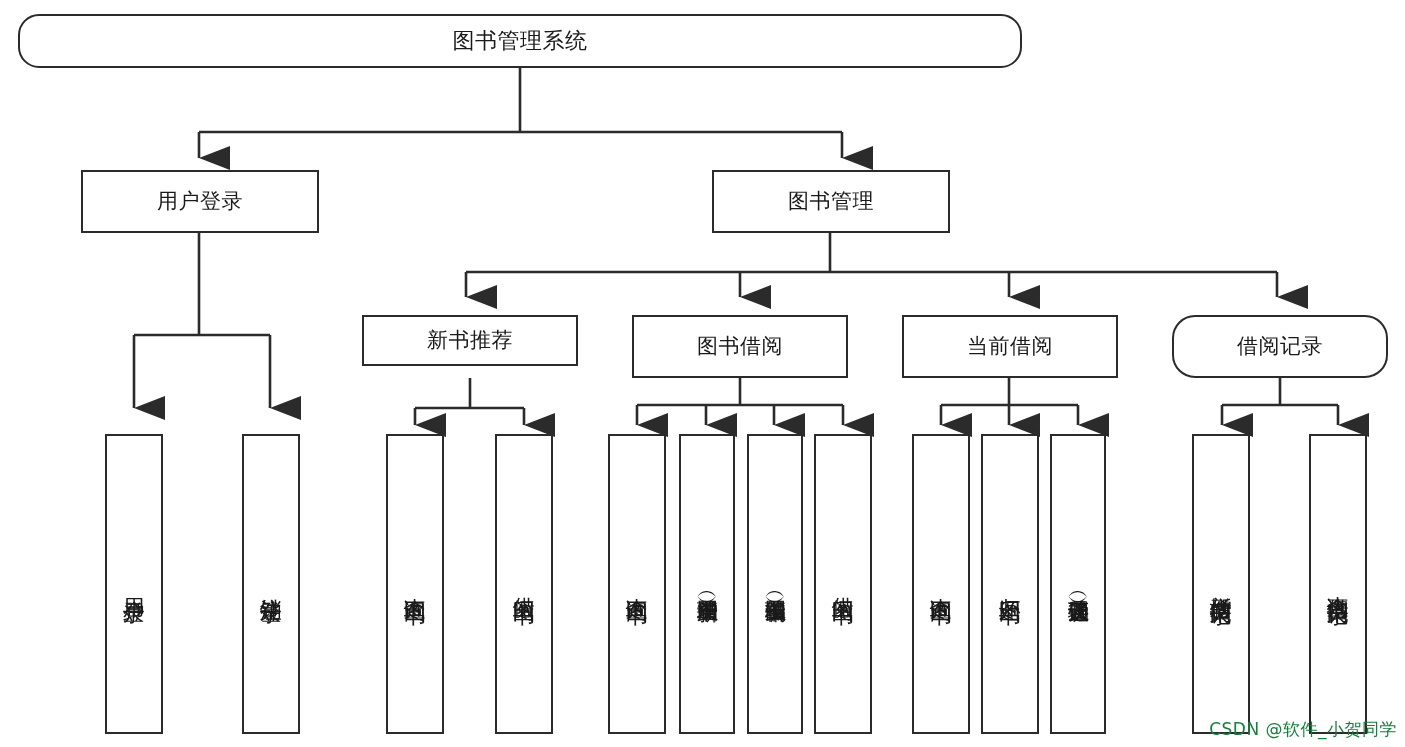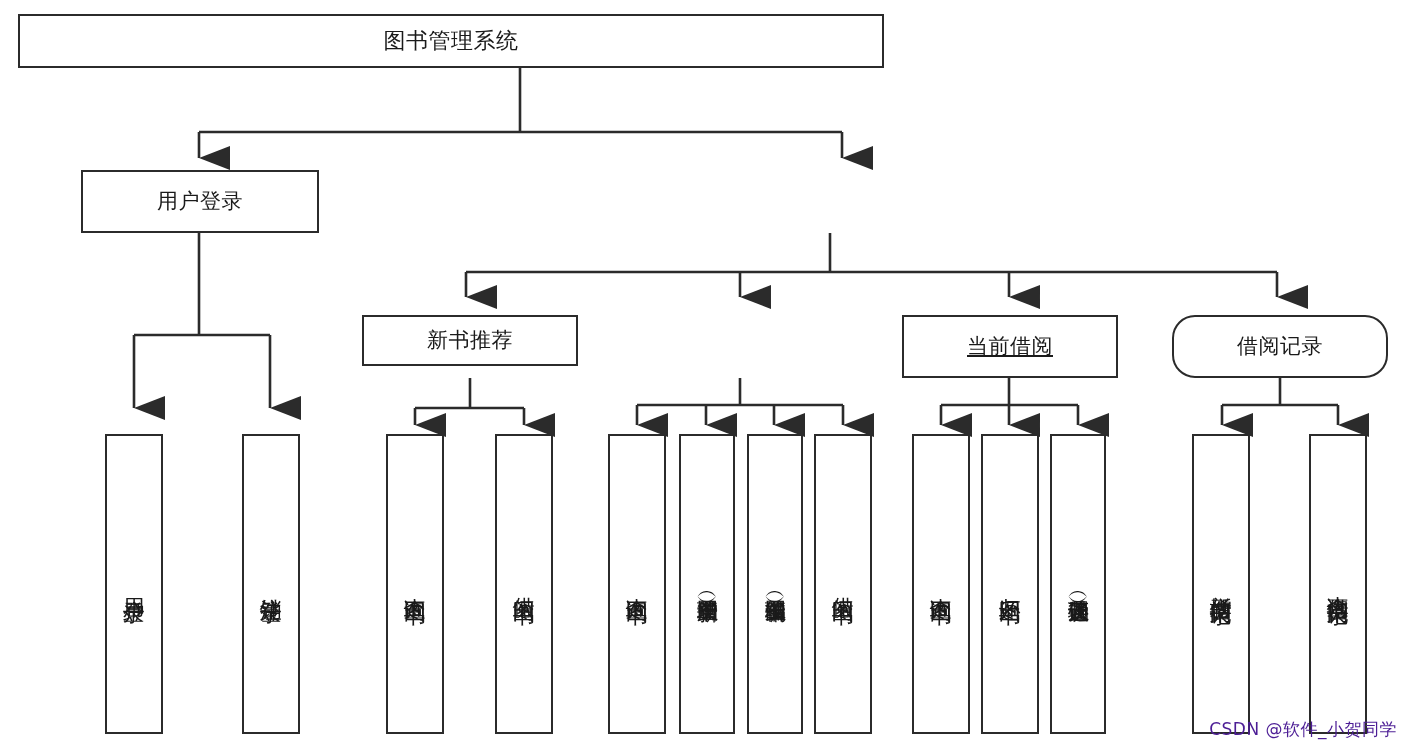--- a/index.html
+++ b/index.html
@@ -65,21 +65,21 @@
   .v-node.tight .lbl {
     font-size: 21px;
     letter-spacing: 0px;
     line-height: 1.1;
   }
   #watermark {
     position: absolute;
     right: 8px;
     bottom: 6px;
     font-size: 17px;
-    color: #4c1d95;
+    color: #15803d;
     letter-spacing: 0.5px;
     z-index: 5;
     white-space: nowrap;
   }
 </style>
 </head>
 <body>
 
 <div id="canvas">
 
@@ -129,32 +129,38 @@
       <path d="M 1009 405 L 1009 425" marker-end="url(#arrowd)"></path>
       <path d="M 1078 405 L 1078 425" marker-end="url(#arrowd)"></path>
 
       <path d="M 1280 378 L 1280 405"></path>
       <path d="M 1222 405 L 1338 405"></path>
       <path d="M 1222 405 L 1222 425" marker-end="url(#arrowd)"></path>
       <path d="M 1338 405 L 1338 425" marker-end="url(#arrowd)"></path>
     </g>
   </svg>
 
-  <div class="node h-node" id="n-root" style="left:18px; top:14px; width:866px; height:54px;">
+  <div class="node h-node" id="n-root" style="left:18px; top:14px; width:1004px; height:54px;border-radius:21px;">
     <span class="lbl">图书管理系统</span>
   </div>
 
   <div class="node h-node" style="left:81px; top:170px; width:238px; height:63px;">
     <span class="lbl">用户登录</span>
   </div>
+  <div class="node h-node" style="left:712px; top:170px; width:238px; height:63px;">
+    <span class="lbl">图书管理</span>
+  </div>
 
   <div class="node h-node" style="left:362px; top:315px; width:216px; height:51px;">
     <span class="lbl">新书推荐</span>
   </div>
-  <div class="node h-node" style="left:902px; top:315px; width:216px; height:63px;text-decoration:underline;">
+  <div class="node h-node" style="left:632px; top:315px; width:216px; height:63px;">
+    <span class="lbl">图书借阅</span>
+  </div>
+  <div class="node h-node" style="left:902px; top:315px; width:216px; height:63px;">
     <span class="lbl">当前借阅</span>
   </div>
   <div class="node h-node" style="left:1172px; top:315px; width:216px; height:63px;border-radius:23px;">
     <span class="lbl">借阅记录</span>
   </div>
 
   <div class="node v-node" style="left:105px; top:434px; width:58px; height:300px;">
     <span class="lbl">用户登录</span>
   </div>
   <div class="node v-node" style="left:242px; top:434px; width:58px; height:300px;">

